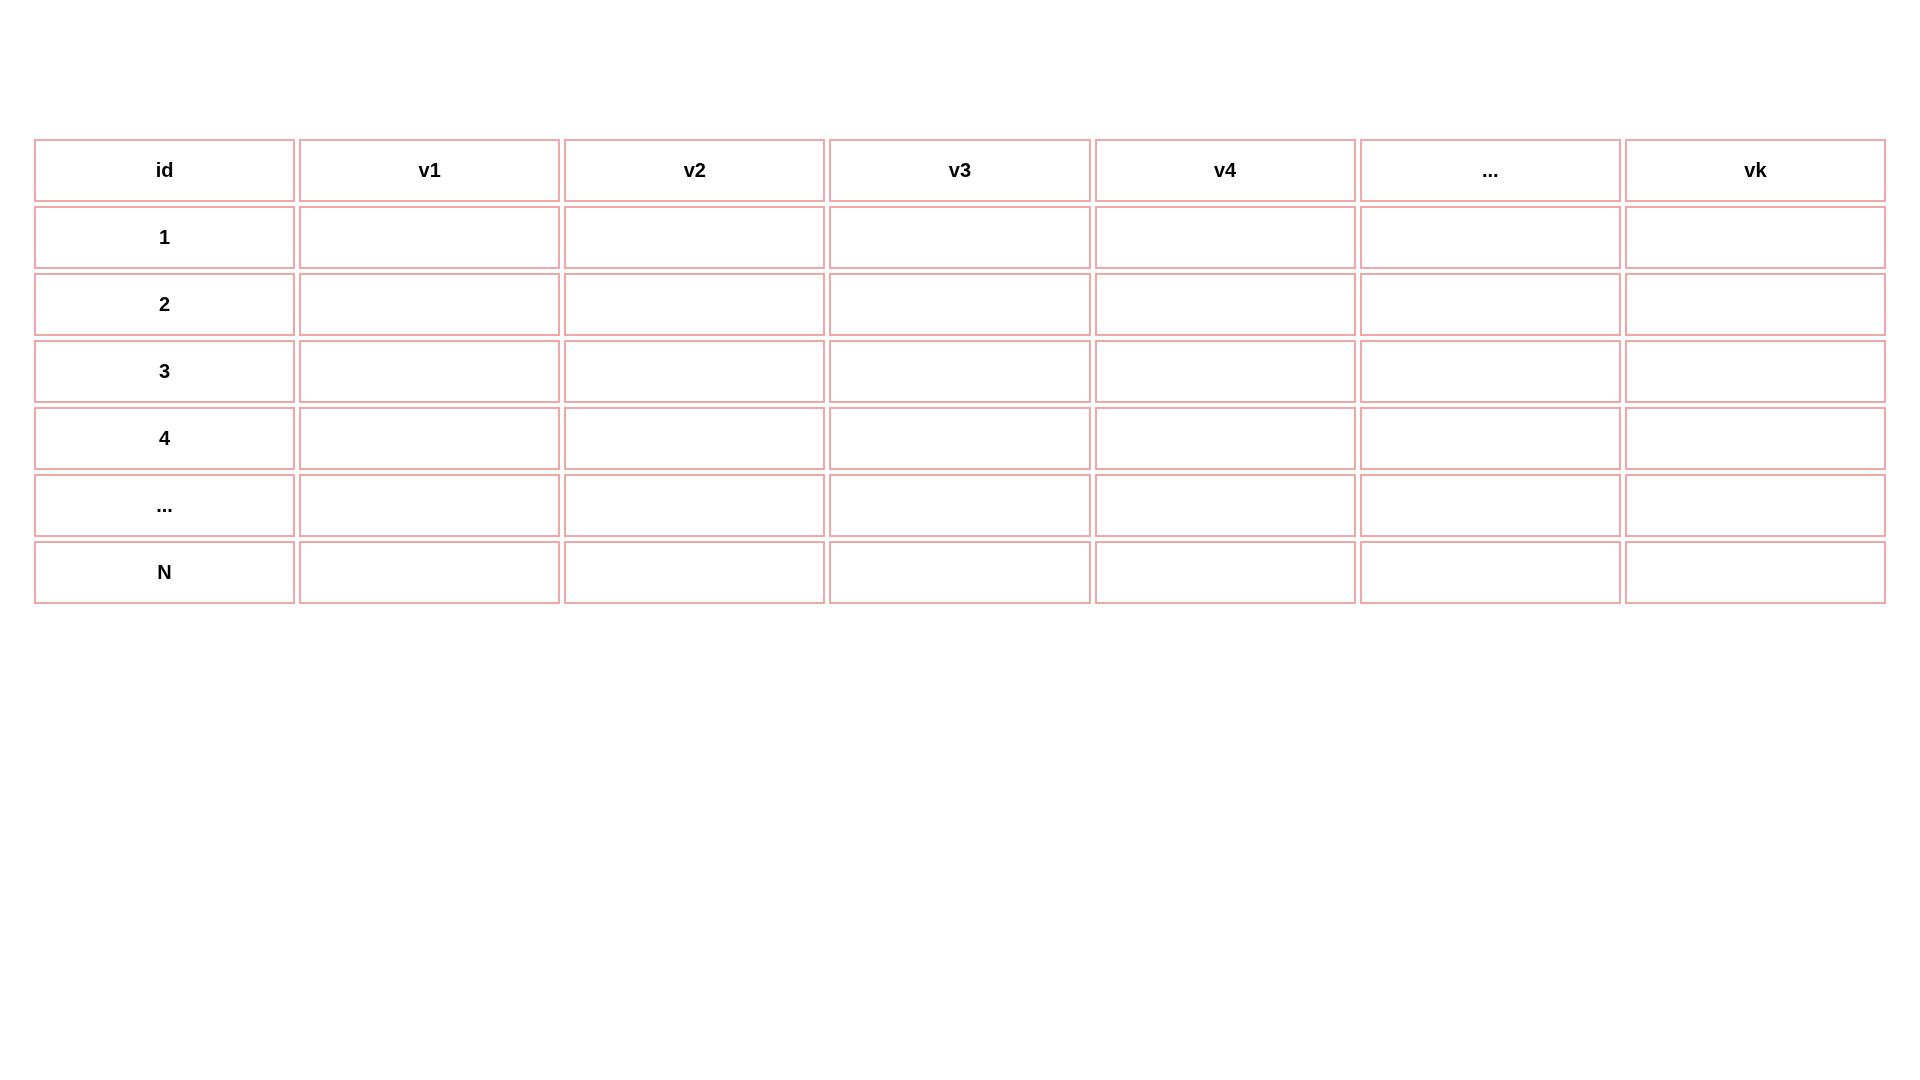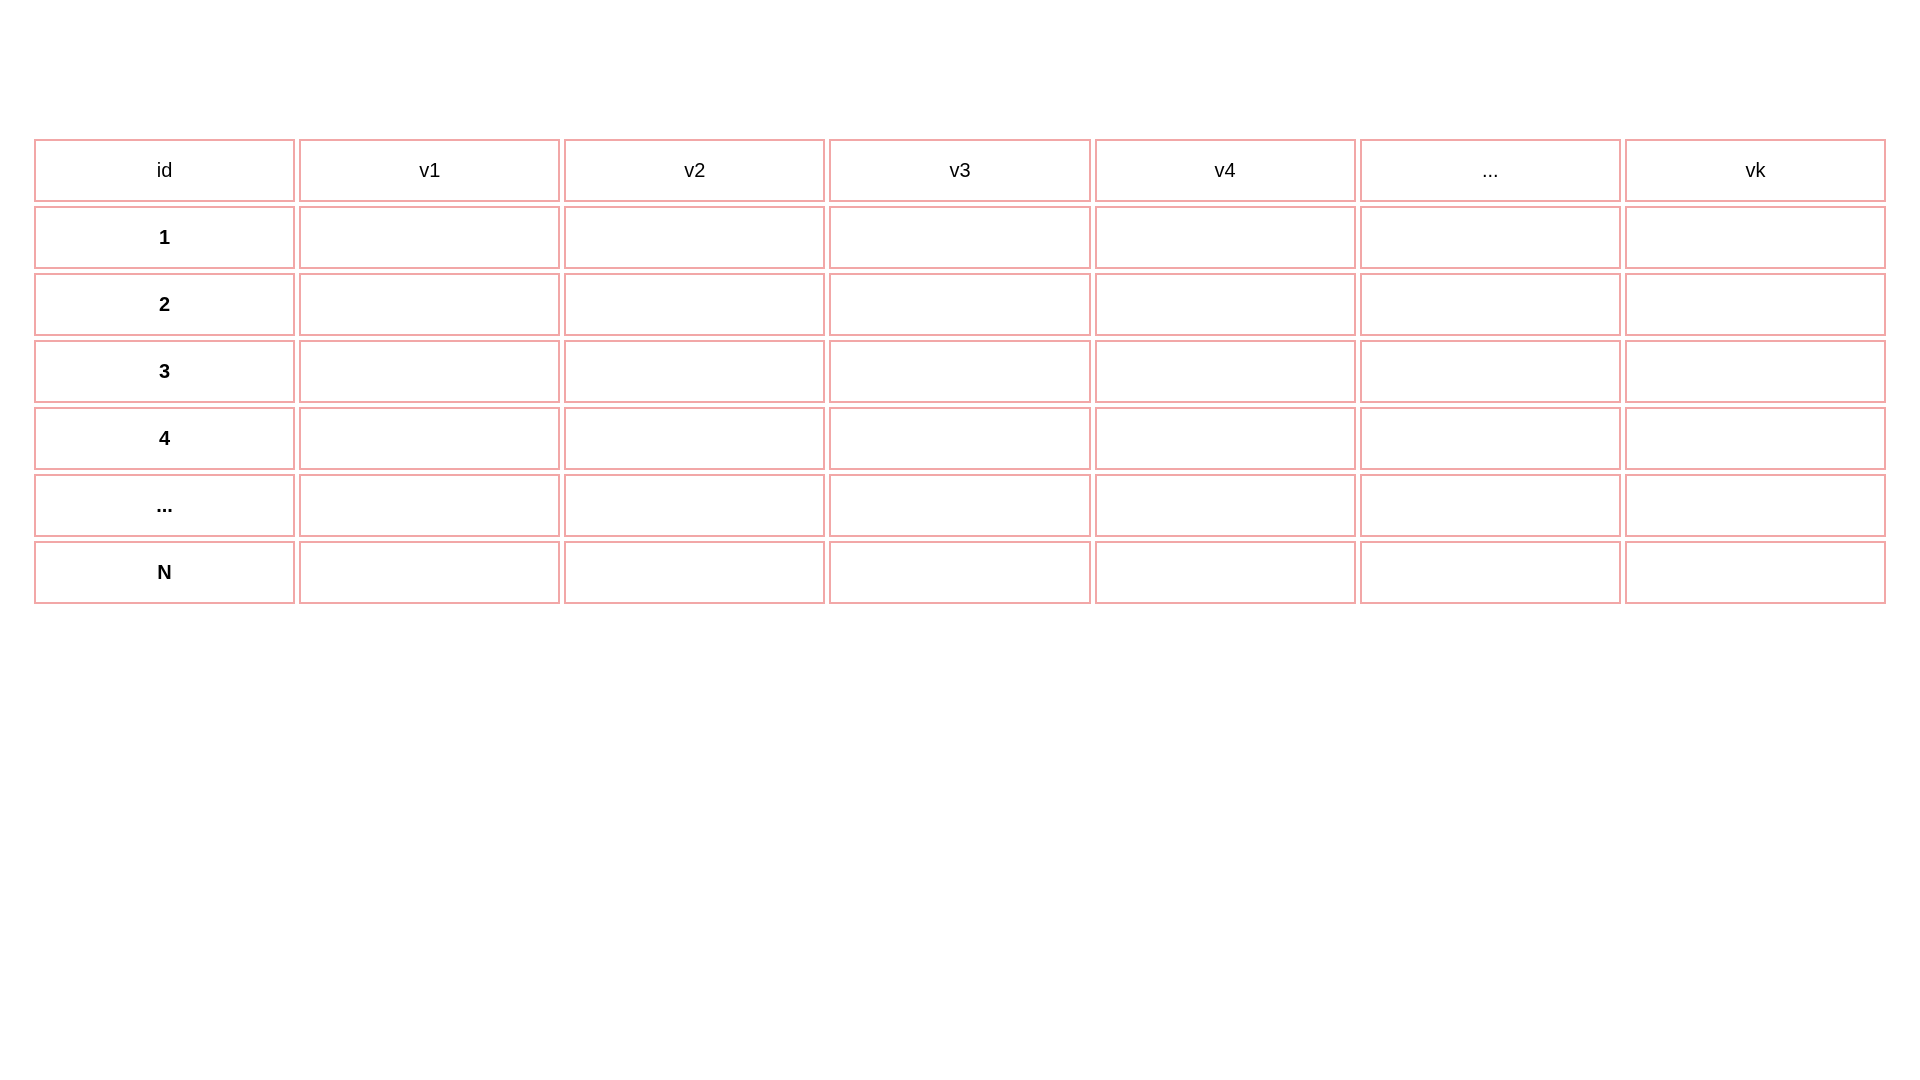--- a/index.html
+++ b/index.html
@@ -26,21 +26,21 @@
     th, td {
       border: 2px solid #f2a7a7;
       background: #ffffff;
       text-align: center;
       vertical-align: middle;
       height: 63px;
       font-size: 20px;
       color: #000000;
     }
     th {
-      font-weight: 400;
+      font-weight: 700;
     }
     td.row-label {
       font-weight: 700;
     }
     td.empty {
       font-weight: 400;
     }
   </style>
 </head>
 <body>

